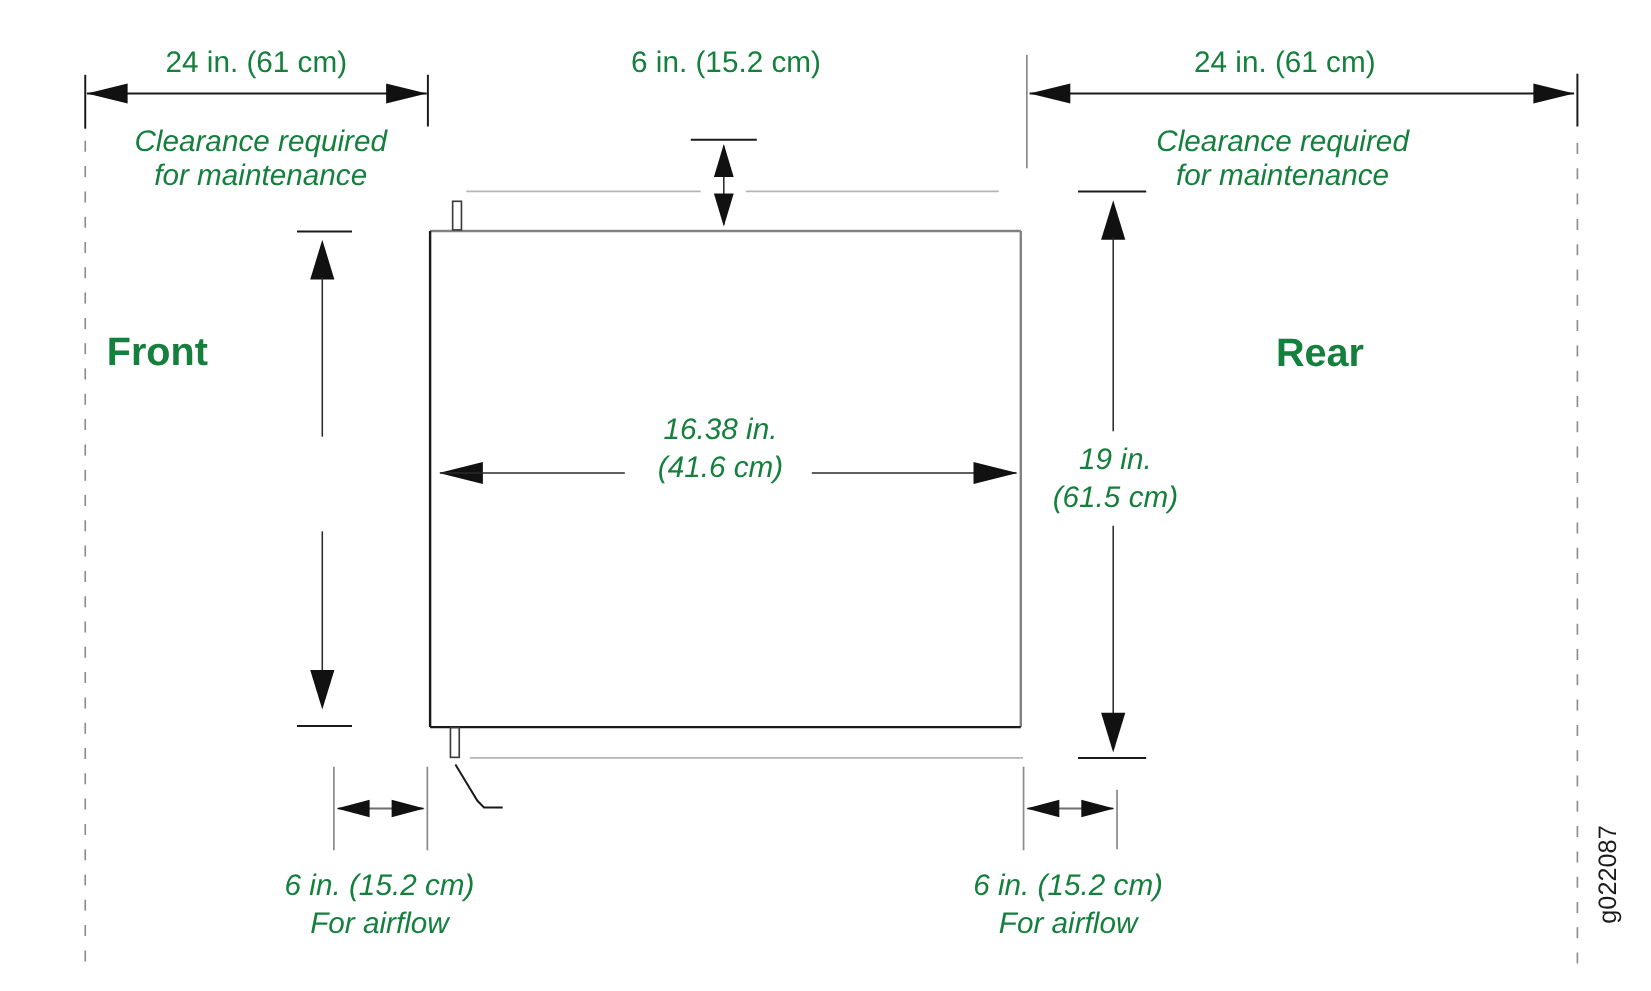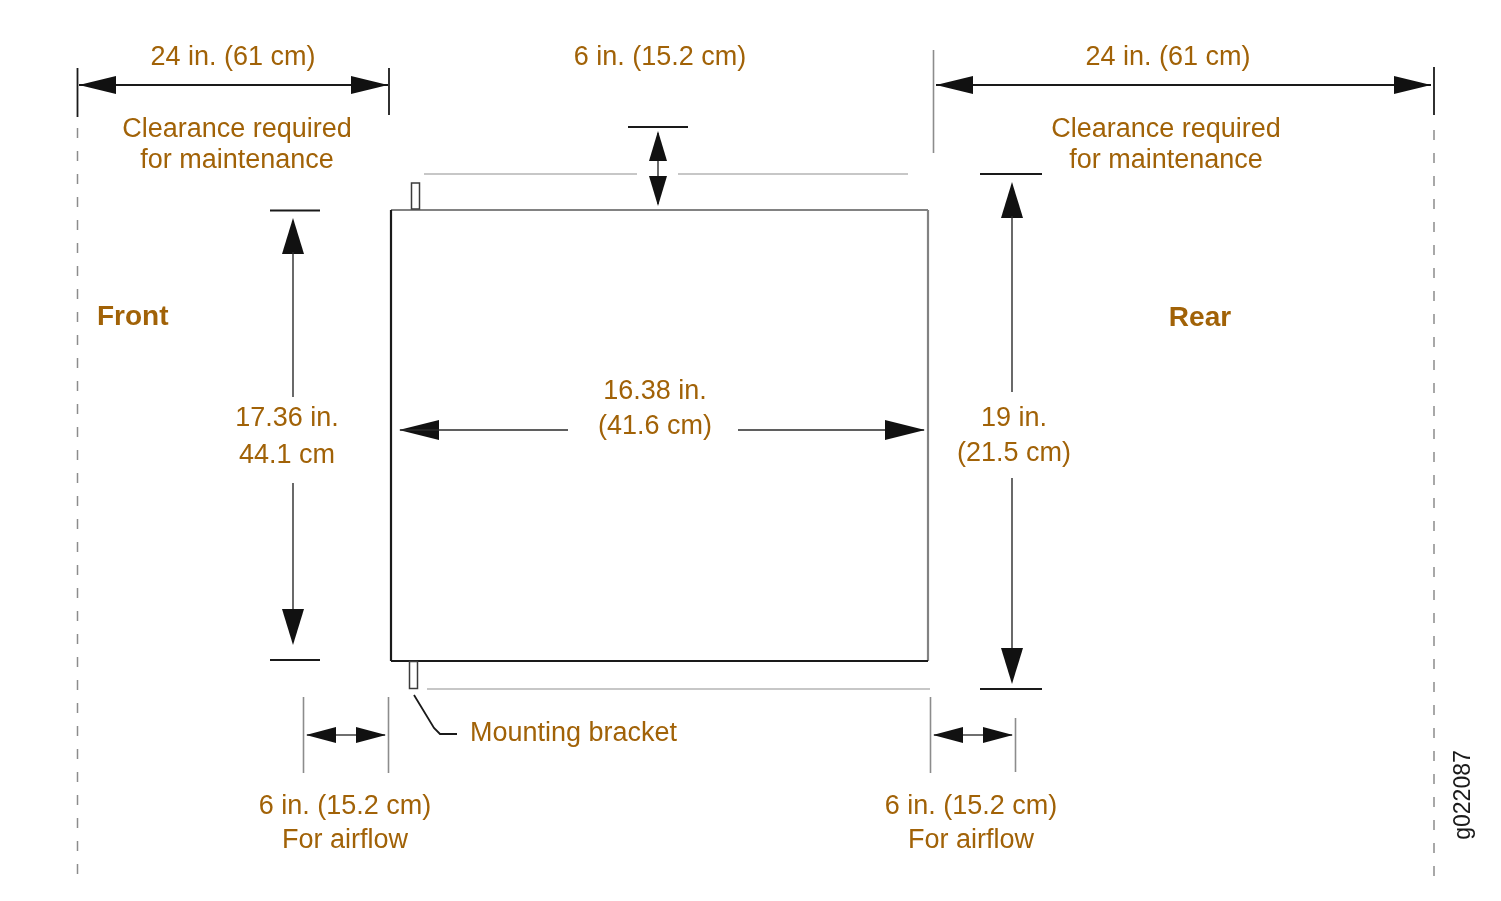--- a/index.html
+++ b/index.html
@@ -2,26 +2,26 @@
 <html><head>
 <meta charset="utf-8">
 <style>
   html,body { margin:0; padding:0; background:#ffffff; }
   .canvas {
     position:relative; width:1501px; height:901px; background:#ffffff;
     font-family:"Liberation Sans", sans-serif; overflow:hidden;
   }
   .canvas svg { position:absolute; left:0; top:0; }
   .t {
-    position:absolute; font-size:27px; line-height:1.18; color:#a16207;
+    position:absolute; font-size:27px; line-height:1.18; color:#15803d;
     white-space:nowrap;
   }
   .cx { transform:translateX(-50%); text-align:center; }
-  .b  { font-weight:bold; font-size:28px; }
-  .two span { display:block; }
+  .b  { font-weight:bold; font-size:36px; }
+  .two span { display:block;font-style:italic; }
   .lh31 span { line-height:31px; }
   .lh34 span { line-height:34px; }
   .lh35 span { line-height:35px; }
   .lh37 span { line-height:37px; }
   .gid {
     position:absolute; font-size:23px; color:#1a1a1a; white-space:nowrap;
     transform:translate(-50%,-50%) rotate(-90deg);
   }
   
   .lnK  { stroke:#1a1a1a; stroke-width:1.8; fill:none; }
@@ -136,36 +136,31 @@
 
   <div class="t cx" style="left:1168px; top:41px;">24 in. (61 cm)</div>
   <div class="t cx two lh31" style="left:1166px; top:113px;">
     <span>Clearance required</span>
     <span>for maintenance</span>
   </div>
 
   <div class="t b" style="left:97px; top:299px;">Front</div>
   <div class="t b cx" style="left:1200px; top:300px;">Rear</div>
 
-  <div class="t cx two lh37" style="left:287px; top:399px;">
-    <span>17.36 in.</span>
-    <span>44.1 cm</span>
-  </div>
 
   <div class="t cx two lh35" style="left:655px; top:373px;">
     <span>16.38 in.</span>
     <span>(41.6 cm)</span>
   </div>
 
   <div class="t cx two lh35" style="left:1014px; top:400px;">
     <span>19 in.</span>
-    <span>(21.5 cm)</span>
+    <span>(61.5 cm)</span>
   </div>
 
-  <div class="t" style="left:470px; top:717px;">Mounting bracket</div>
 
   <div class="t cx two lh34" style="left:345px; top:788px;">
     <span>6 in. (15.2 cm)</span>
     <span>For airflow</span>
   </div>
   <div class="t cx two lh34" style="left:971px; top:788px;">
     <span>6 in. (15.2 cm)</span>
     <span>For airflow</span>
   </div>
 

